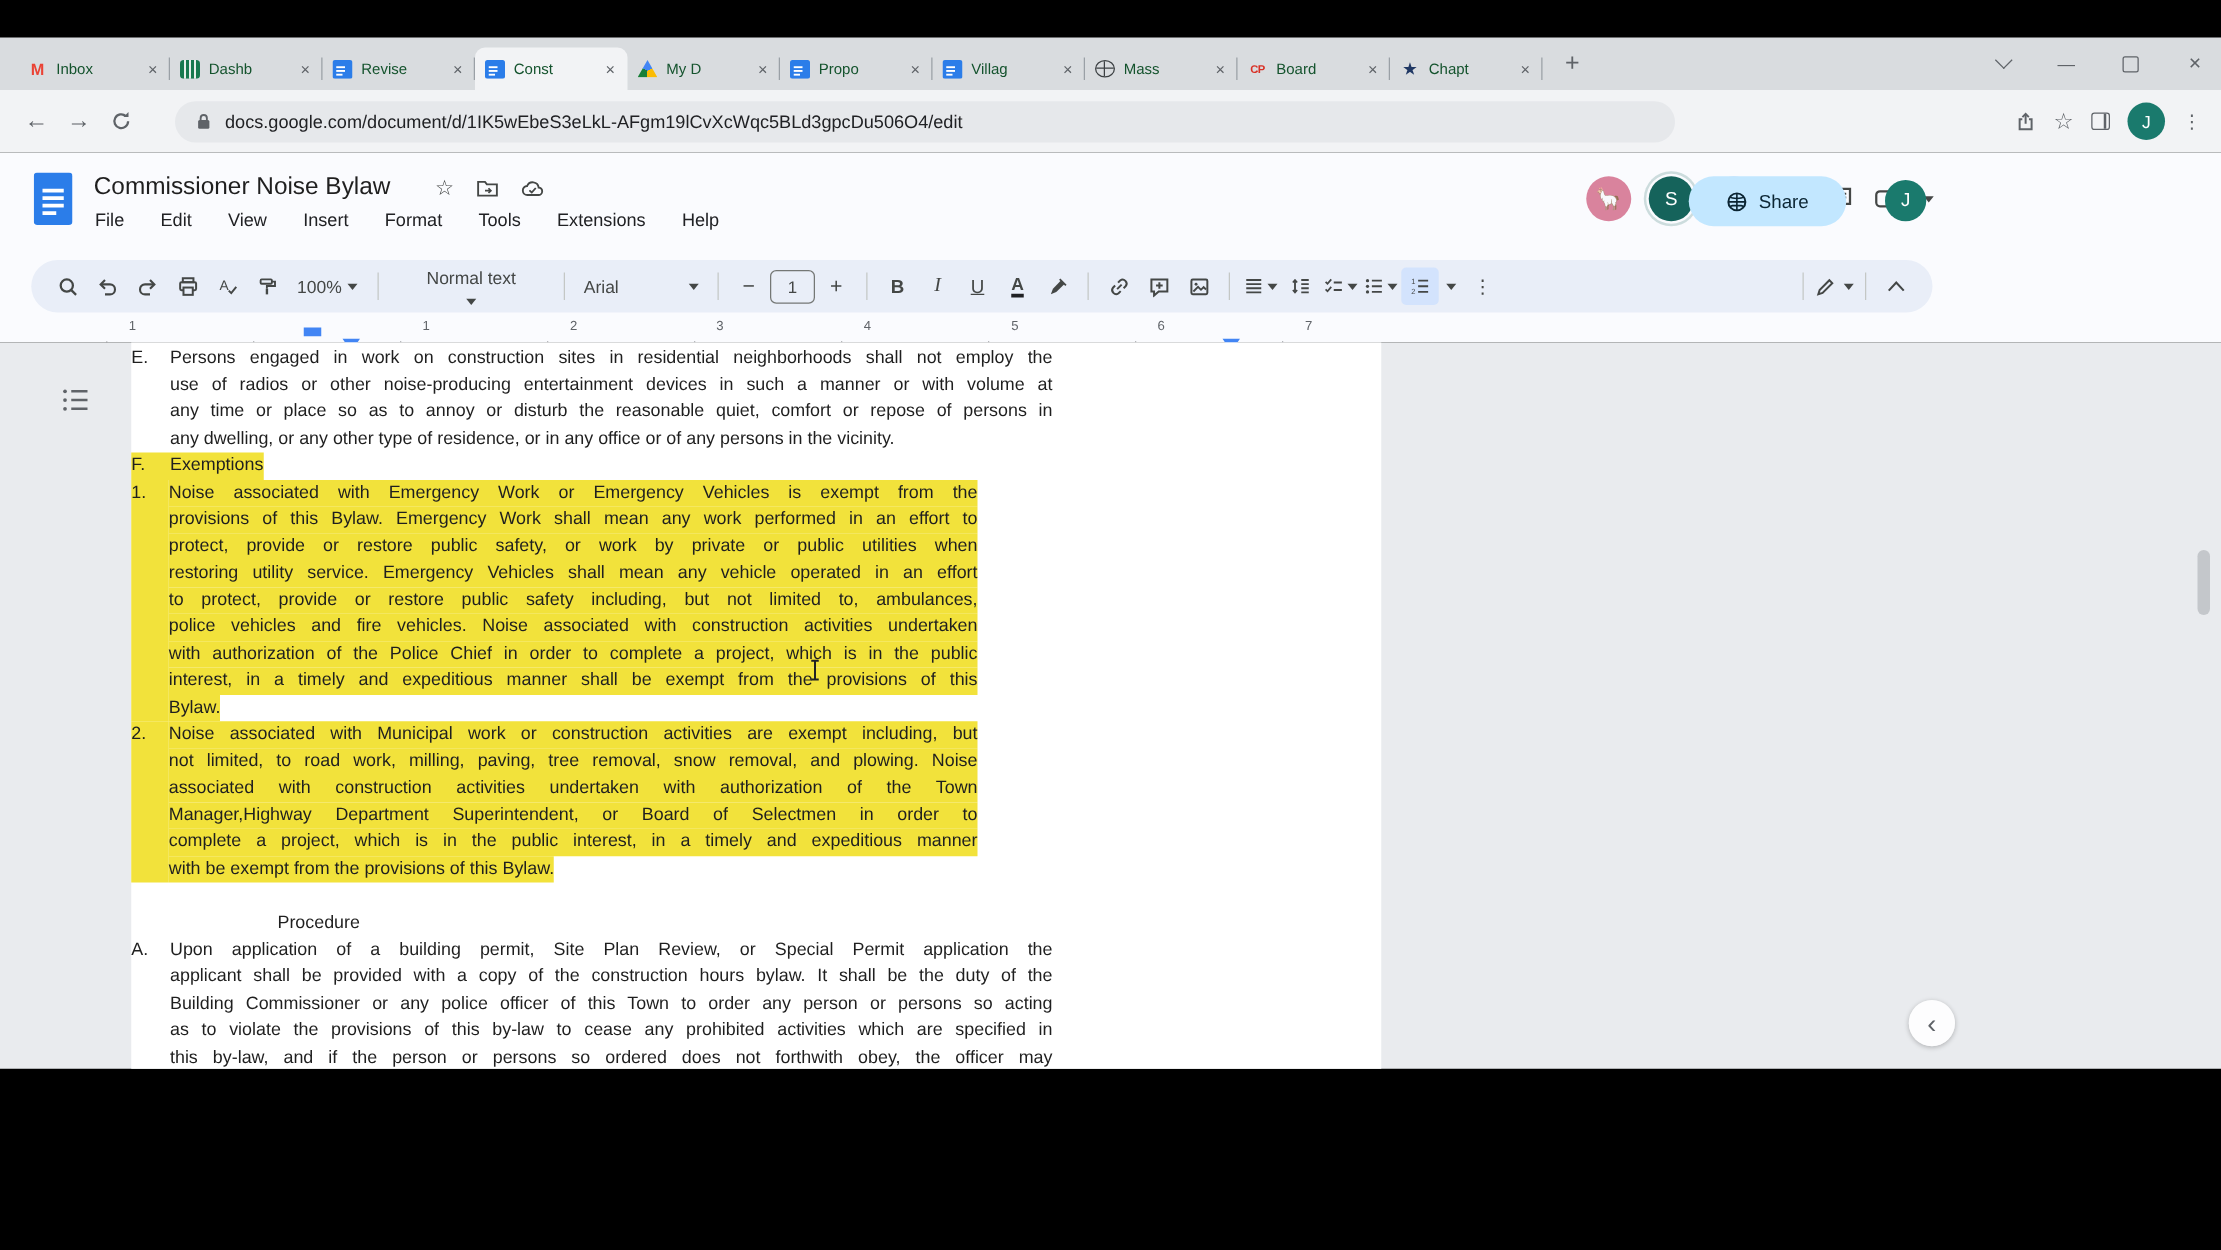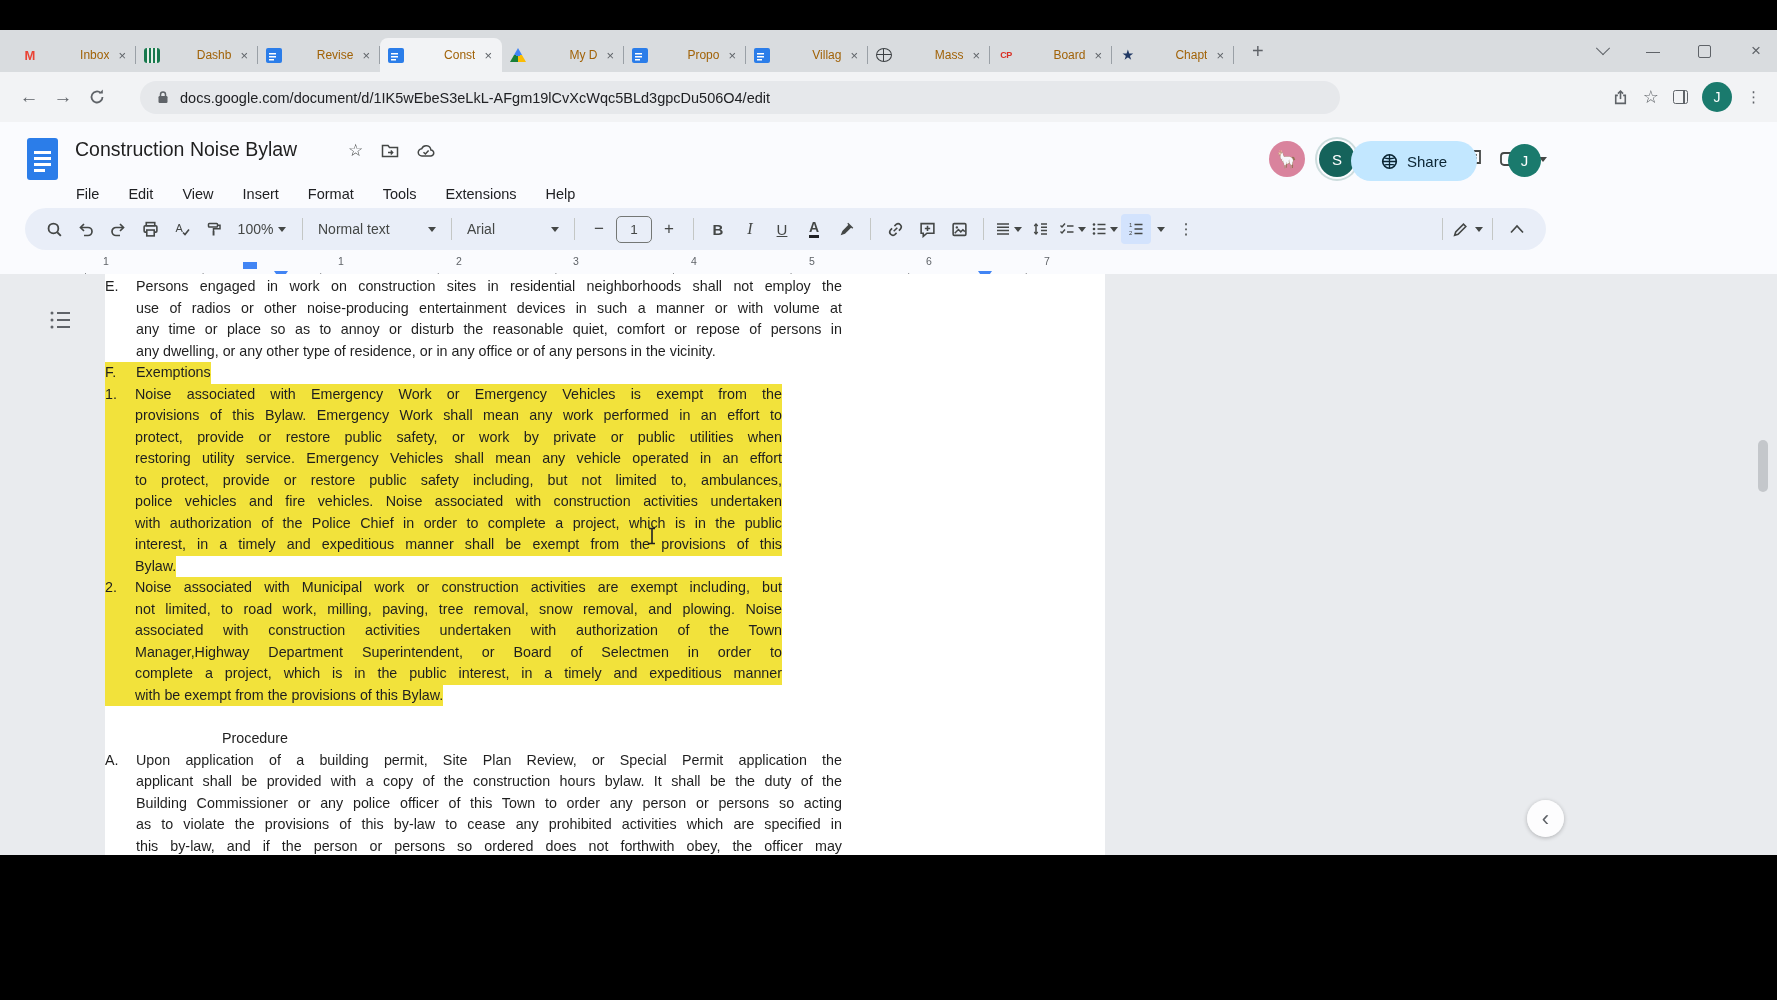--- a/index.html
+++ b/index.html
@@ -9,21 +9,21 @@
   svg{display:block;}
 
   
   .tabstrip{left:0;top:30px;width:1777px;height:42px;background:#d9dcdf;}
   .tabs{position:absolute;left:14px;bottom:0;display:flex;align-items:flex-end;}
   .tab{width:122px;height:34px;display:flex;align-items:center;gap:7px;padding:0 8px;box-sizing:border-box;
        border-radius:8px 8px 0 0;position:relative;}
   .tab:not(.active)::after{content:"";position:absolute;right:0;top:8px;height:18px;width:1px;background:#9aa0a6;}
   .tab.active{background:#f2f3f5;}
   .tab.active::after{display:none;}
-  .tlabel{flex:1;font-size:12px;color:#a16207;white-space:nowrap;overflow:hidden;text-align:right;}
+  .tlabel{flex:1;font-size:12px;color:#14532d;white-space:nowrap;overflow:hidden;}
   .tclose{font-size:13px;color:#5f6368;padding:0 2px;line-height:1;}
   .fav{width:16px;height:16px;flex:0 0 16px;display:flex;align-items:center;justify-content:center;font-weight:bold;}
   .fav.gmail{color:#ea4335;font-size:13px;}
   .fav.gmail::before{content:"M";}
   .fav.bank{background:#18794e;border-radius:3px;width:15px;height:15px;
     background-image:linear-gradient(90deg,transparent 0 3px,#e8f0ea 3px 5px,transparent 5px 7px,#e8f0ea 7px 9px,transparent 9px 11px,#e8f0ea 11px 13px,transparent 13px);}
   .fav.docs{width:12px;height:15px;background:#2b7de9;border-radius:2px;
     background-image:linear-gradient(#fff,#fff),linear-gradient(#fff,#fff),linear-gradient(#fff,#fff);
     background-size:7px 1.5px,7px 1.5px,5px 1.5px;background-position:2.5px 5px,2.5px 8px,2.5px 11px;background-repeat:no-repeat;}
   .fav.drive{width:16px;height:14px;background:conic-gradient(from 180deg at 50% 62%,#188038 0 120deg,#4285f4 0 240deg,#fbbc04 0 360deg);
@@ -54,21 +54,21 @@
   .panelic::after{content:"";position:absolute;right:2px;top:0;bottom:0;width:1.6px;background:#5f6368;}
   .dots3{font-size:15px;color:#5f6368;}
 
   
   .docsbg{left:0;top:122px;width:1777px;height:152px;background:#fafbfe;}
   .dlogo{left:27px;top:138px;width:31px;height:42px;background:#2b7de9;border-radius:3px;
     background-image:linear-gradient(#fff,#fff),linear-gradient(#fff,#fff),linear-gradient(#fff,#fff),linear-gradient(#fff,#fff);
     background-size:17px 3px,17px 3px,17px 3px,11px 3px;background-position:7px 13px,7px 19px,7px 25px,7px 31px;background-repeat:no-repeat;}
   .doctitle{left:75px;top:138px;font-size:19.5px;color:#1f1f1f;}
   .titleicons{left:348px;top:140px;display:flex;gap:18px;color:#444746;align-items:center;}
-  .menus{left:73px;top:184px;display:flex;gap:23px;font-size:14.5px;color:#202124;}
+  .menus{left:73px;top:167px;display:flex;gap:23px;font-size:14.5px;color:#202124;}
   .menu-item{padding:2px 3px;border-radius:4px;}
   .hdr-right{right:230px;top:141px;display:flex;align-items:center;gap:14px;}
   .collab{width:36px;height:36px;border-radius:50%;display:flex;align-items:center;justify-content:center;font-size:15px;color:#fff;}
   .collab.pink{background:#d9839d;}
   .collab.pink::before{content:"\1F999";font-size:17px;}
   .collab.steal{background:#15635b;box-shadow:0 0 0 2px #fafbfe,0 0 0 4px #15635b33;}
   .collab.anon{background:#c9d7f5;color:#30435f;}
   .hdr-ic{width:26px;height:26px;display:flex;align-items:center;justify-content:center;}
   .caret{width:0;height:0;border-left:4.5px solid transparent;border-right:4.5px solid transparent;border-top:5px solid #444746;}
   .sharebtn{position:absolute;right:300px;top:141px;width:126px;height:40px;border-radius:20px;background:#c2e7ff;
@@ -225,21 +225,21 @@
       </span>
       <span style="font-size:18px;color:#5f6368;">☆</span>
       <span class="panelic"></span>
       <span class="avatar av30">J</span>
       <span class="dots3">⋮</span>
     </div>
   </div>
 
   <div class="abs docsbg"></div>
   <div class="abs dlogo"></div>
-  <div class="abs doctitle">Construction Noise Bylaw</div>
+  <div class="abs doctitle">Commissioner Noise Bylaw</div>
   <div class="abs titleicons">
     <span style="font-size:17px;">☆</span>
     <span>
       <svg width="18" height="16" viewBox="0 0 18 16">
           <path d="M1.5 2.5h5.5l1.5 2h8v9h-15z" fill="none" stroke="#444746" stroke-width="1.5"></path>
           <path d="M7 9.5h4.5M9.8 7.6l1.9 1.9-1.9 1.9" fill="none" stroke="#444746" stroke-width="1.4"></path>
         </svg>
     </span>
     <span>
       <svg width="19" height="15" viewBox="0 0 19 15">
@@ -346,21 +346,21 @@
           <rect x="2.5" y="2" width="9" height="3.5" rx="0.8" fill="none" stroke="#444746" stroke-width="1.5"></rect>
           <path d="M11.5 3.8h2.5v3.5H7.5v2.2" fill="none" stroke="#444746" stroke-width="1.5"></path>
           <rect x="6.6" y="9.5" width="1.9" height="4.5" fill="#444746"></rect>
         </svg>
     </span>
     <span class="tb" style="width:62px;">
       <span class="tbtext">100%</span>
         <span class="caret"></span>
     </span>
     <span class="sep"></span>
-    <span class="tb" style="width:118px;justify-content:space-between;padding:0 6px;">
+    <span class="tb" style="width:118px;justify-content:space-between;padding:0 6px;flex-direction:column;">
       <span class="tbtext">Normal text</span>
         <span class="caret"></span>
     </span>
     <span class="sep"></span>
     <span class="tb" style="width:92px;justify-content:space-between;padding:0 6px;">
       <span class="tbtext">Arial</span>
         <span class="caret"></span>
     </span>
     <span class="sep"></span>
     <span class="tb mins">−</span>

